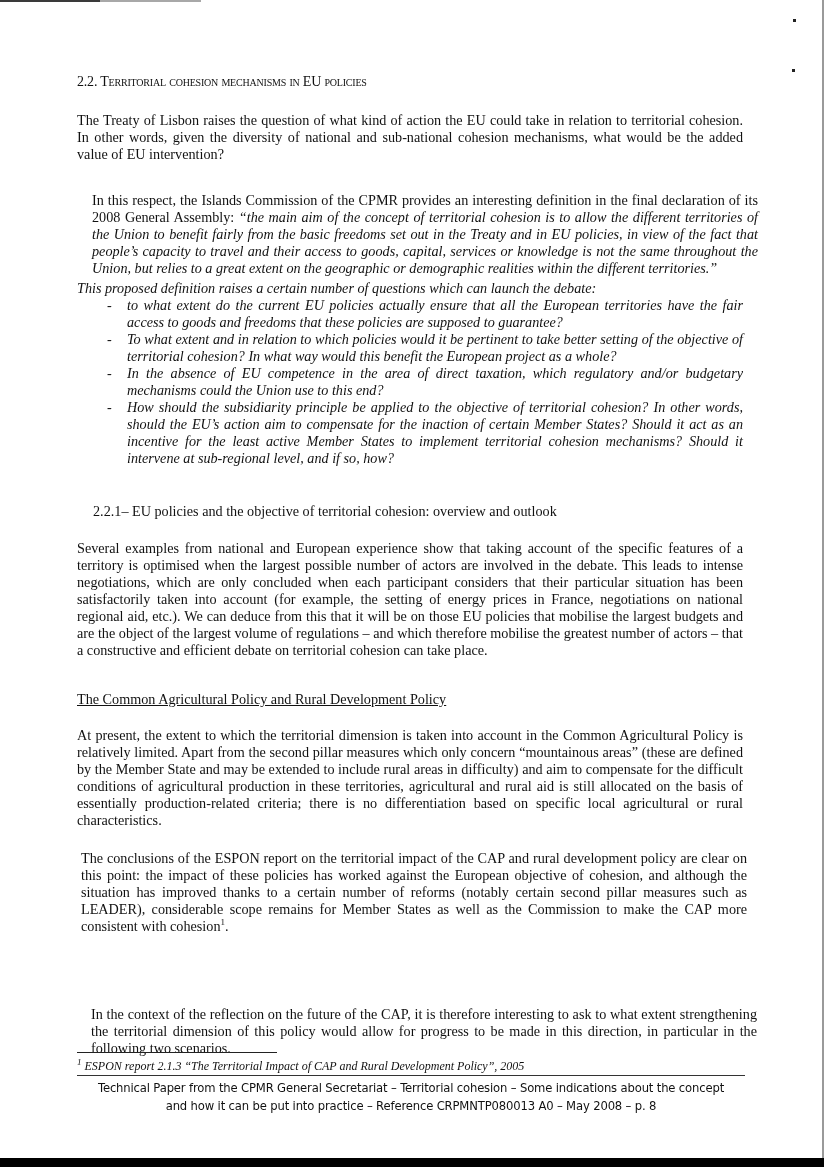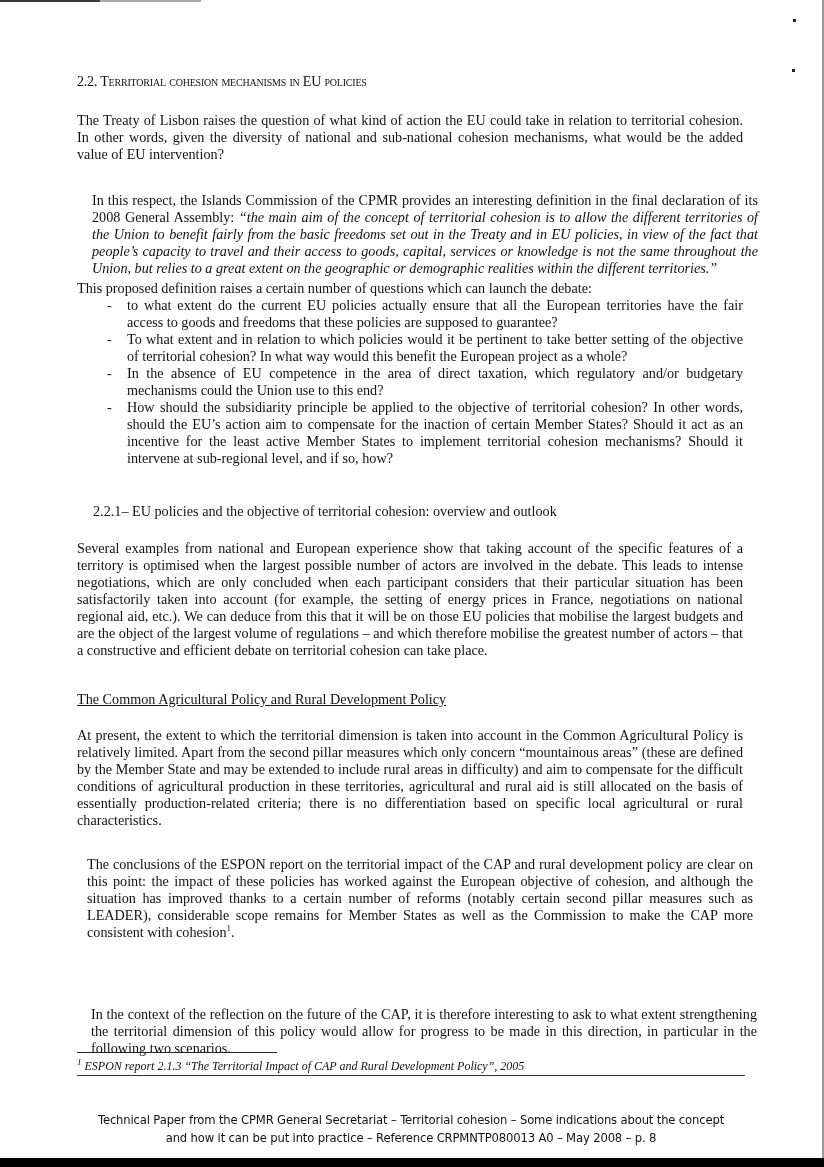--- a/index.html
+++ b/index.html
@@ -26,59 +26,59 @@
   ul.dash { list-style: none; margin: 0; padding: 0; }
   ul.dash li { position: relative; padding-left: 50px; text-align: justify; text-align-last: left; }
   ul.dash li .dash-mark { position: absolute; left: 30px; top: 0; }
   sup { font-size: 9px; line-height: 0; }
 
   .fn-rule { position: absolute; left: 77px; top: 1052px; width: 200px; height: 1px; background: #222; }
   .footnote { position: absolute; left: 77px; top: 1059px; font-size: 12px; font-style: italic; }
   .footer-rule { position: absolute; left: 77px; top: 1075px; width: 668px; height: 1px; background: #333; }
   .footer {
     position: absolute; left: 77px; top: 1079px; width: 668px; text-align: center;
-    font-family: "DejaVu Sans", sans-serif; font-size: 11.6px; line-height: 18px; letter-spacing: -0.15px; margin-top: 32px;
+    font-family: "DejaVu Sans", sans-serif; font-size: 11.6px; line-height: 18px; letter-spacing: -0.15px;
   }
 </style>
 </head>
 <body>
 
 <div class="topbar-dark"></div>
 <div class="topbar-light"></div>
 <div class="right-border"></div>
 <div class="speck" style="left:793px; top:19px;"></div>
 <div class="speck" style="left:792px; top:69px;"></div>
 
 <div class="heading-sc">2.2. Territorial cohesion mechanisms in EU policies</div>
 
 <p class="block justify" style="top:112px; margin:0;">The Treaty of Lisbon raises the question of what kind of action the EU could take in relation to territorial cohesion. In other words, given the diversity of national and sub-national cohesion mechanisms, what would be the added value of EU intervention?</p>
 
 <p class="block justify" style="top:177px; margin:15px;">
   <span>In this respect, the Islands Commission of the CPMR provides an interesting definition in the final declaration of its 2008 General Assembly: </span><span class="it">“the main aim of the concept of territorial cohesion is to allow the different territories of the Union to benefit fairly from the basic freedoms set out in the Treaty and in EU policies, in view of the fact that people’s capacity to travel and their access to goods, capital, services or knowledge is not the same throughout the Union, but relies to a great extent on the geographic or demographic realities within the different territories.”</span>
 </p>
 
-<div class="block" style="top:280px;">
+<div class="block" style="top:280px;font-style:italic;">
   <div>This proposed definition raises a certain number of questions which can launch the debate:</div>
   <ul class="dash">
     <li><span class="dash-mark">-</span><span>to what extent do the current EU policies actually ensure that all the European territories have the fair access to goods and freedoms that these policies are supposed to guarantee?</span></li>
     <li><span class="dash-mark">-</span><span>To what extent and in relation to which policies would it be pertinent to take better setting of the objective of territorial cohesion? In what way would this benefit the European project as a whole?</span></li>
     <li><span class="dash-mark">-</span><span>In the absence of EU competence in the area of direct taxation, which regulatory and/or budgetary mechanisms could the Union use to this end?</span></li>
     <li><span class="dash-mark">-</span><span>How should the subsidiarity principle be applied to the objective of territorial cohesion? In other words, should the EU’s action aim to compensate for the inaction of certain Member States? Should it act as an incentive for the least active Member States to implement territorial cohesion mechanisms? Should it intervene at sub-regional level, and if so, how?</span></li>
   </ul>
 </div>
 
 <div class="heading-bold">2.2.1– EU policies and the objective of territorial cohesion: overview and outlook</div>
 
 <p class="block justify" style="top:540px; margin:0;">Several examples from national and European experience show that taking account of the specific features of a territory is optimised when the largest possible number of actors are involved in the debate. This leads to intense negotiations, which are only concluded when each participant considers that their particular situation has been satisfactorily taken into account (for example, the setting of energy prices in France, negotiations on national regional aid, etc.). We can deduce from this that it will be on those EU policies that mobilise the largest budgets and are the object of the largest volume of regulations – and which therefore mobilise the greatest number of actors – that a constructive and efficient debate on territorial cohesion can take place.</p>
 
 <div class="heading-ul">The Common Agricultural Policy and Rural Development Policy</div>
 
 <p class="block justify" style="top:727px; margin:0;">At present, the extent to which the territorial dimension is taken into account in the Common Agricultural Policy is relatively limited. Apart from the second pillar measures which only concern “mountainous areas” (these are defined by the Member State and may be extended to include rural areas in difficulty) and aim to compensate for the difficult conditions of agricultural production in these territories, agricultural and rural aid is still allocated on the basis of essentially production-related criteria; there is no differentiation based on specific local agricultural or rural characteristics.</p>
 
-<p class="block justify" style="top:846px; margin:10px;">
+<p class="block justify" style="top:846px; margin:4px;">
   <span>The conclusions of the ESPON report on the territorial impact of the CAP and rural development policy are clear on this point: the impact of these policies has worked against the European objective of cohesion, and although the situation has improved thanks to a certain number of reforms (notably certain second pillar measures such as LEADER), considerable scope remains for Member States as well as the Commission to make the CAP more consistent with cohesion</span><sup>1</sup><span>.</span>
 </p>
 
 <p class="block justify" style="top:992px; margin:14px;">In the context of the reflection on the future of the CAP, it is therefore interesting to ask to what extent strengthening the territorial dimension of this policy would allow for progress to be made in this direction, in particular in the following two scenarios.</p>
 
 <div class="fn-rule"></div>
 <div class="footnote">
   <sup>1</sup><span> ESPON report 2.1.3 “The Territorial Impact of CAP and Rural Development Policy”, 2005</span>
 </div>
 <div class="footer-rule"></div>

